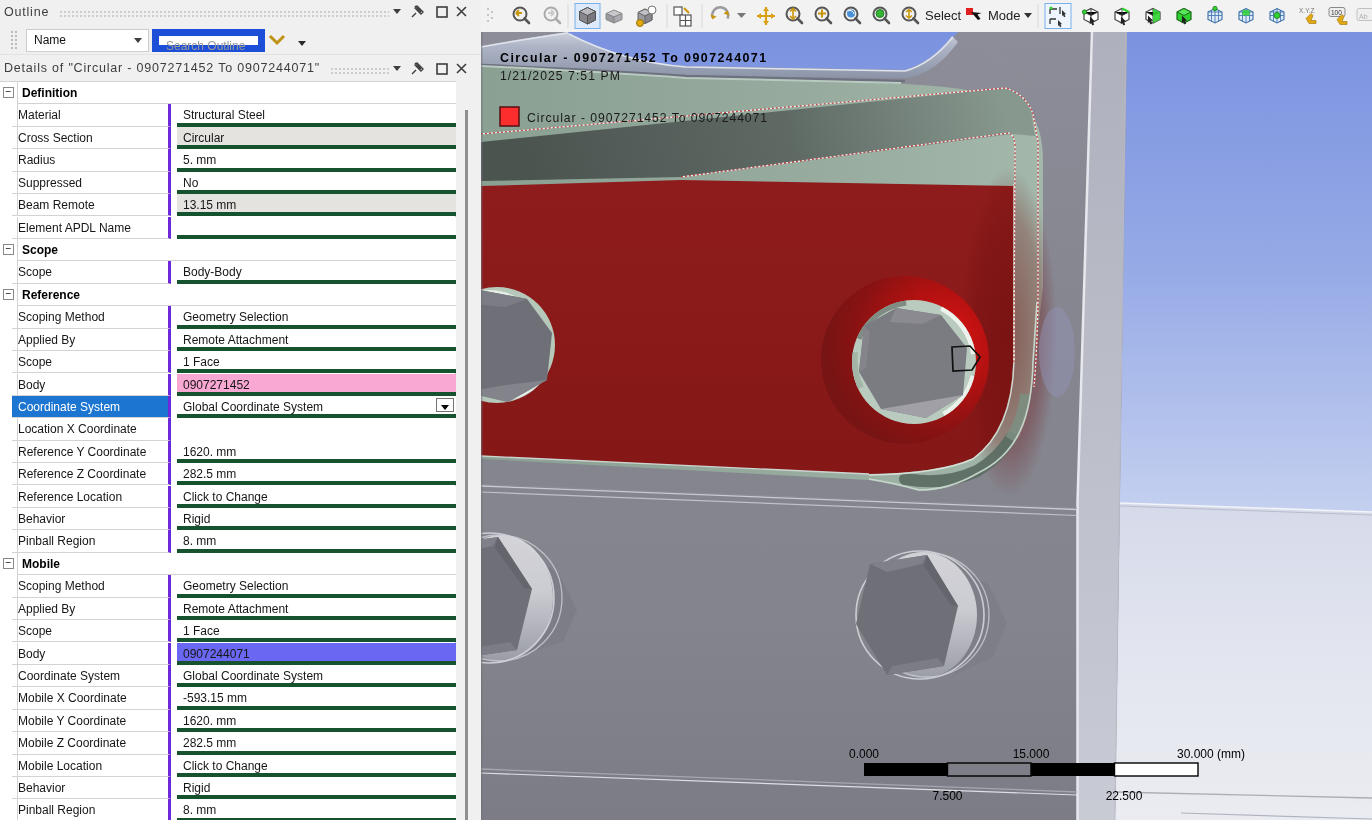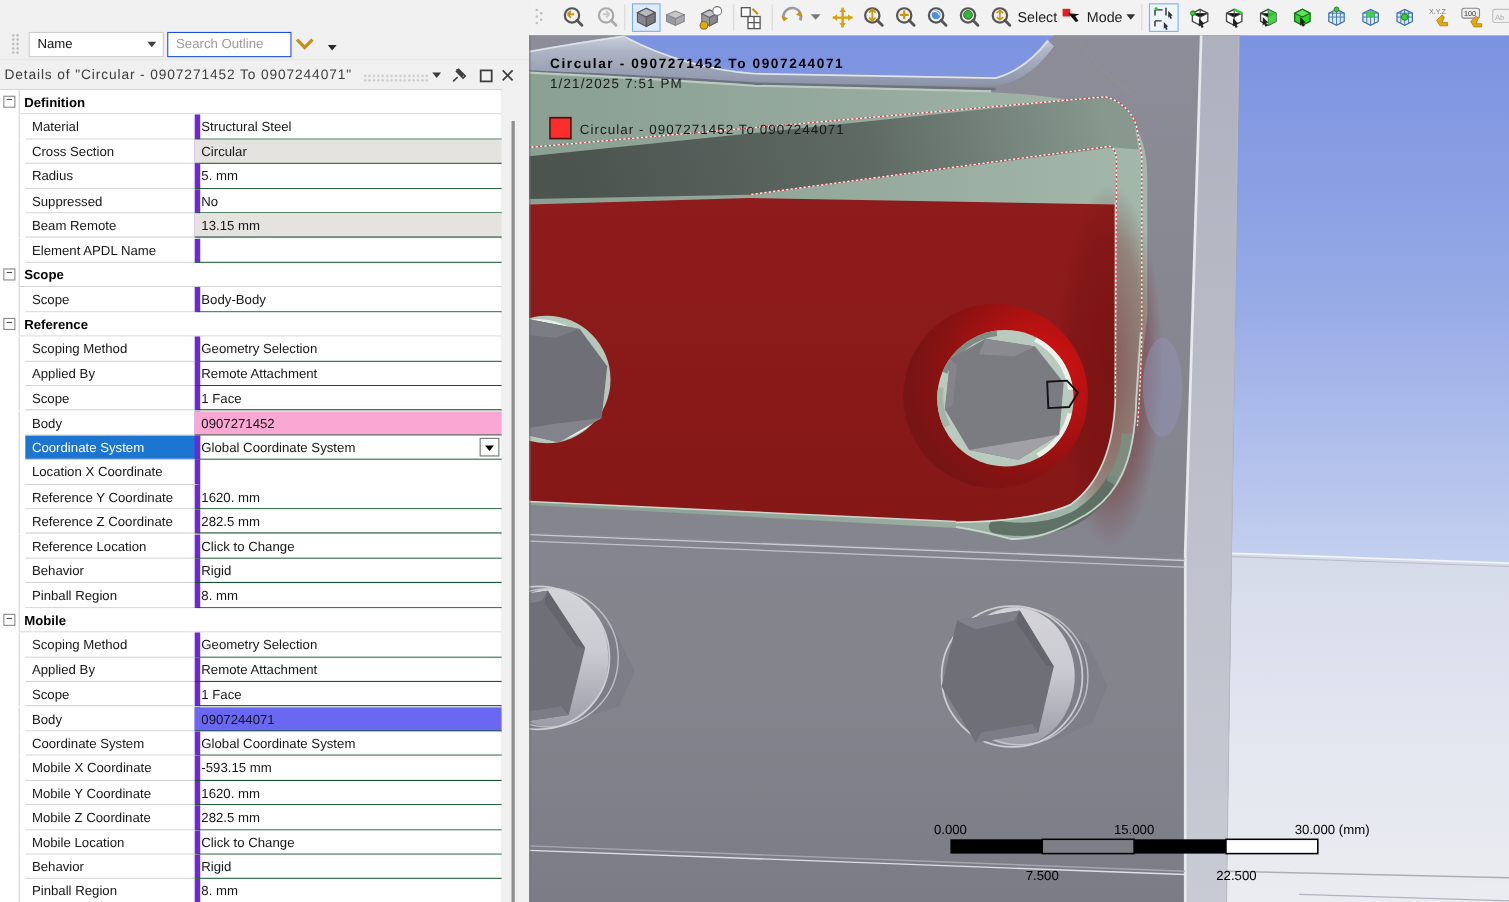--- a/index.html
+++ b/index.html
@@ -11,42 +11,52 @@
 .tbar .ttl{position:absolute;left:4px;top:5px;white-space:nowrap}
 .dots{position:absolute;height:8px;background-image:radial-gradient(#c8c8c8 1px, transparent 1.2px);background-size:4px 4px;opacity:.9}
 .wicons{position:absolute;right:10px;top:4px;width:80px;height:16px}
 
 #dtable{position:absolute;left:0;top:81px;width:456px;height:739px;background:#fff;border-top:1px solid #d4d2d3;border-right:1px solid #c8c6c7}
 .trow{position:absolute;left:0;width:456px;background:#fff;font-size:12px;color:#161616}
 .gut{position:absolute;left:0;top:0;bottom:0;width:18px;border-right:1px solid #d4d2d3;background:#fff}
 .hrule{position:absolute;left:18px;right:0;top:0;bottom:0;border-bottom:1px solid #d4d2d3}
 .mbox{position:absolute;left:3px;top:5px;width:11px;height:11px;border:1px solid #888;background:#fff;color:#000;font-size:10px;line-height:8px;text-align:center}
 .hdr{position:absolute;left:22px;top:4px;font-weight:bold;color:#000}
-.lab{position:absolute;left:23px;top:0;bottom:0;width:159px;border-right:5px solid #6d28d9;border-bottom:1px solid #d4d2d3;padding:4px 0 0 6px}
+.lab{position:absolute;left:12px;top:0;bottom:0;width:159px;border-right:3px solid #6d28d9;border-bottom:1px solid #d4d2d3;padding:4px 0 0 6px}
 .lab.selb{background:#1c75d1;color:#fff}
-.val{position:absolute;left:177px;top:0;bottom:0;right:0;border-bottom:1px solid #14532d;padding:4px 0 0 6px}
+.val{position:absolute;left:177px;top:0;bottom:0;right:0;border-bottom:4px solid #14532d;padding:4px 0 0 6px}
 .val.ro{background:#e5e3e0}
 .val.red{background:#f9a8d4}
 .val.blu{background:#6a68f2}
 .ddbtn{position:absolute;right:2px;top:2px;bottom:2px;width:18px;background:#fdfdfd;border:1px solid #747474;color:transparent;overflow:hidden}.ddbtn::after{content:"";position:absolute;left:3.5px;top:6px;border-left:4.5px solid transparent;border-right:4.5px solid transparent;border-top:5.5px solid #000}
 #vscroll{position:absolute;left:465px;top:110px;width:3px;height:710px;background:#8f8f8f}
 
 .combo{position:absolute;left:26px;top:29px;width:123px;height:23px;background:#fff;border:1px solid #cdcdcd;font-size:12px;color:#111;padding:3px 0 0 7px}
 .combo .ca{position:absolute;right:6px;top:8px;width:0;height:0;border-left:4px solid transparent;border-right:4px solid transparent;border-top:5px solid #404040}
-.sbox{position:absolute;left:152px;top:29px;width:113px;height:23px;background:#fff;border:1px solid #1d4ed8;font-size:12px;color:#9b9b9b;padding:3px 0 0 7px}
+.sbox{position:absolute;left:152px;top:29px;width:113px;height:23px;background:#fff;border:7px solid #1d4ed8;font-size:12px;color:#9b9b9b;padding:3px 0 0 7px}
 #dragdots{position:absolute;left:10px;top:30px;width:8px;height:19px;background-image:radial-gradient(#b9b9b9 1px, transparent 1.2px);background-size:4px 4px}
 
 #toolbar{position:absolute;left:481px;top:0;width:891px;height:32px;background:#f2f2f2;border-bottom:1px solid #cfcfcf;box-sizing:content-box;height:31px}
 #toolbar svg{position:absolute;left:0;top:0}
 
 #vp{position:absolute;left:481px;top:32px;width:891px;height:788px}
 </style></head>
 <body>
 <div id="stage">
 <div id="lpanel">
+ <div class="tbar" style="top:0;height:27px">
+        <span class="ttl">Outline</span>
+   <div class="dots" style="left:59px;top:10px;width:330px"></div>
+   <svg class="wicons" viewBox="0 0 80 16">
+     <path d="M2 5 L10 5 L6 10 Z" fill="#3d3d3d"></path>
+     <path d="M24 2 l6 6 M21 13 l4 -4 M26 2 l-2 2 6 6 2 -2 z" stroke="#3d3d3d" stroke-width="1.4" fill="none"></path>
+     <rect x="46" y="3" width="10" height="10" fill="none" stroke="#3d3d3d" stroke-width="1.6"></rect>
+     <path d="M66 3 l9 9 M75 3 l-9 9" stroke="#3d3d3d" stroke-width="1.6"></path>
+   </svg>
+ </div>
  <div class="tbar" style="top:27px;height:28px;border-bottom:1px solid #e2e2e2"></div>
  <div id="dragdots"></div>
  <div class="combo">Name<span class="ca"></span></div>
  <div class="sbox">Search Outline</div>
  <svg style="position:absolute;left:268px;top:33px" width="40" height="16" viewBox="0 0 40 16">
    <path d="M2 3 L9 10 L16 3" stroke="#bf9114" stroke-width="3" fill="none"></path>
    <path d="M30 8 h8 l-4 5 Z" fill="#2a2a2a"></path>
  </svg>
  <div class="tbar" style="top:55px;height:26px">
         <span class="ttl" style="top:6px">Details of "Circular - 0907271452 To 0907244071"</span>

